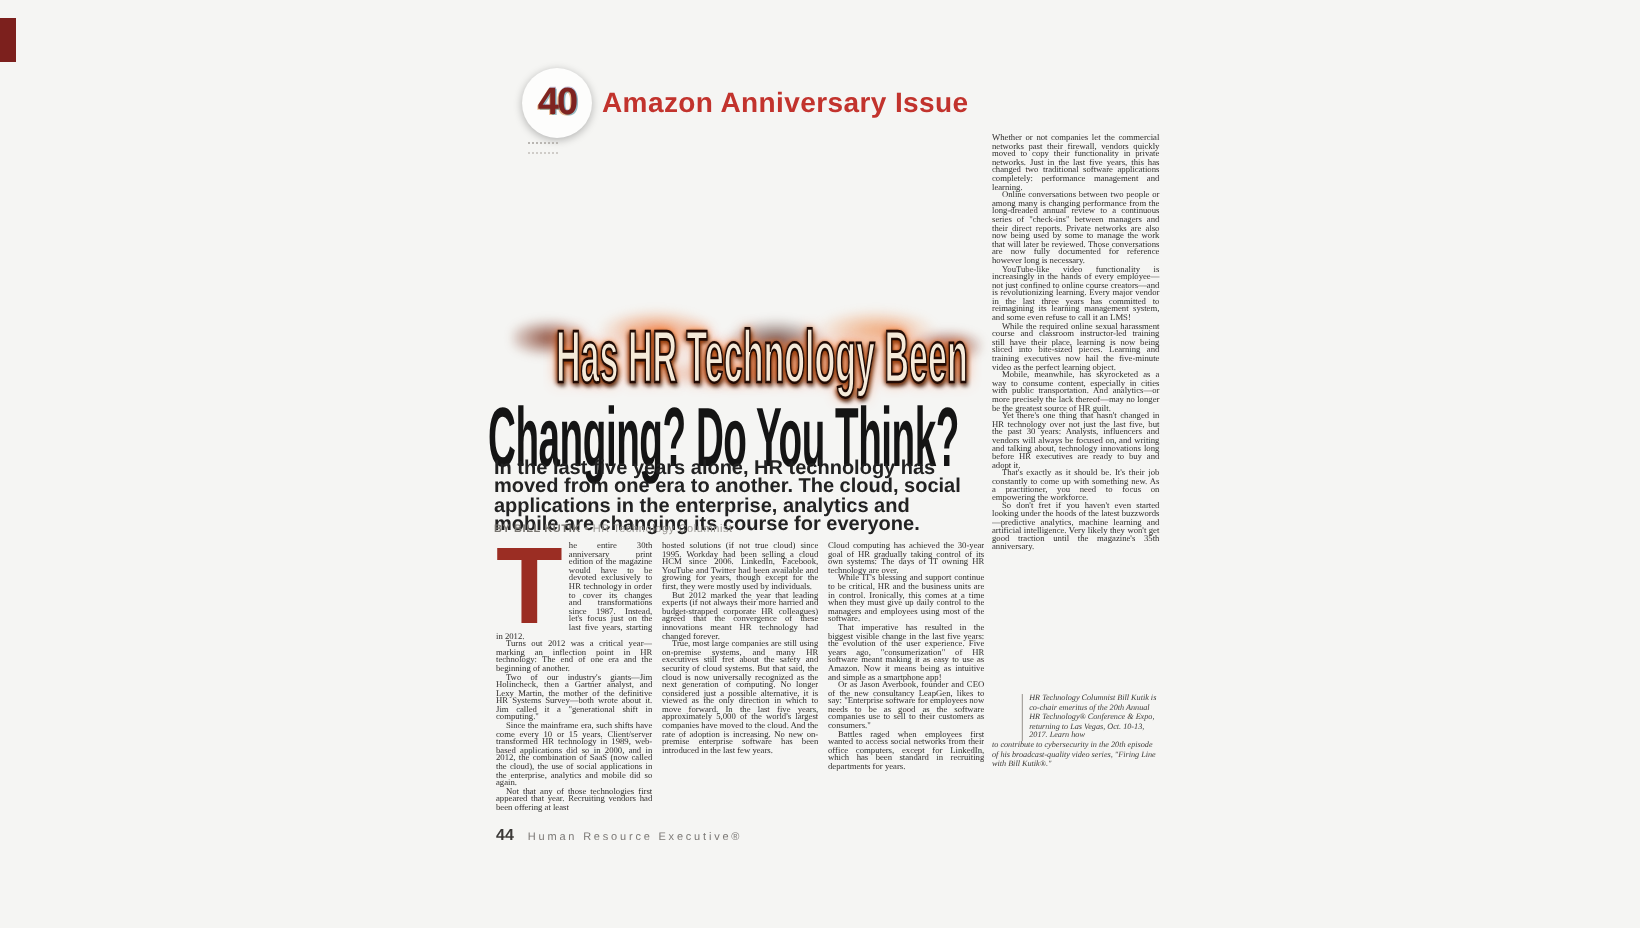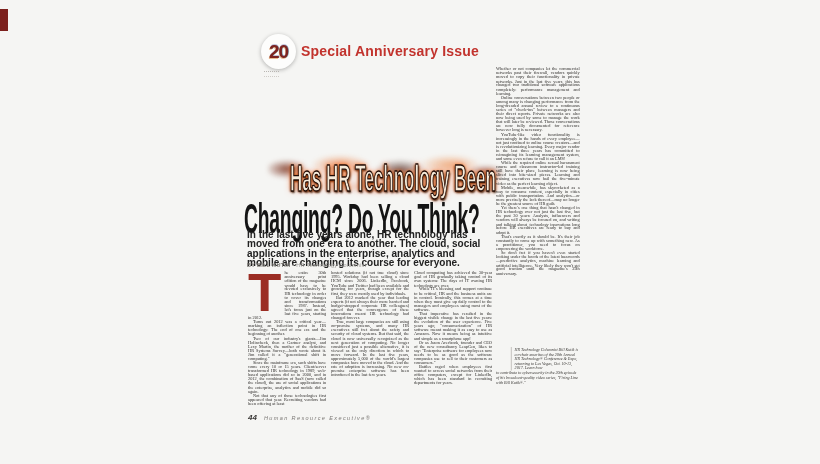--- a/index.html
+++ b/index.html
@@ -24,21 +24,21 @@
     font-weight:bold;font-size:19px;color:#7e2320;letter-spacing:-1px;
     text-shadow:.7px .3px 0 rgba(30,110,130,.45), -.6px .5px 0 rgba(215,120,35,.5), .3px -.6px 0 rgba(90,90,160,.35);
   }
   .logo-caption-marks{left:264px;top:71px;width:15px;height:4px;
     border-top:1px dotted #b9b6b2;border-bottom:1px dotted #cfccc8;}
   .issue-title{
     left:301px;top:43px;font-size:14px;font-weight:bold;color:#c2332d;letter-spacing:.2px;
   }
 
   
-  .headline-flame{left:278px;top:155px;width:215px;height:50px;padding-left:12px;}
+  .headline-flame{left:266px;top:155px;width:215px;height:50px;padding-left:12px;}
   .flame-bg{
     position:absolute;left:-10px;top:-8px;width:235px;height:58px;
     background:
       radial-gradient(ellipse 30px 14px at 18px 22px, rgba(110,28,6,.75), transparent 70%),
       radial-gradient(ellipse 42px 15px at 72px 18px, rgba(232,92,12,.55), transparent 70%),
       radial-gradient(ellipse 36px 17px at 132px 24px, rgba(58,16,6,.7), transparent 70%),
       radial-gradient(ellipse 44px 15px at 182px 18px, rgba(236,104,18,.5), transparent 70%),
       radial-gradient(ellipse 28px 12px at 218px 26px, rgba(110,28,6,.65), transparent 70%),
       radial-gradient(ellipse 70px 10px at 115px 40px, rgba(198,70,12,.4), transparent 70%);
     filter:blur(2px);
@@ -86,34 +86,34 @@
     float:left;font-family:"Liberation Sans",sans-serif;font-weight:bold;
     font-size:88px;line-height:62px;color:#9b2d23;margin:4px 5px 0 0;
   }
 
   
   .caption{left:496px;top:347px;width:84px;height:70px;overflow:hidden;}
   .caption .colinner{width:135px;font-style:italic;color:#3a3835;font-size:6.6px;line-height:7.6px;text-align:left;}
   .caption .indented{margin-left:24px;padding-left:5px;border-left:1px solid #a8a49f;}
 
   
-  .footer{left:248px;top:413px;display:flex;align-items:baseline;gap:7px;font-style:italic;}
+  .footer{left:248px;top:413px;display:flex;align-items:baseline;gap:7px;}
   .footer .pageno{font-size:8px;font-weight:bold;color:#3c3a38;}
   .footer .mag{font-size:5.5px;letter-spacing:1.4px;color:#7b7875;}
 </style>
 </head>
 <body>
 
 <div class="abs corner-mark"></div>
 
 <div class="abs logo-circle">
-  <span class="logo-number">20</span>
+  <span class="logo-number">40</span>
 </div>
 <div class="abs logo-caption-marks"></div>
-<div class="abs issue-title">Special Anniversary Issue</div>
+<div class="abs issue-title">Amazon Anniversary Issue</div>
 
 <div class="abs headline-flame">
   <div class="flame-bg"></div>
   <div class="flame-text">Has HR Technology Been</div>
 </div>
 <div class="abs headline-line2">Changing? Do You Think?</div>
 
 <div class="abs standfirst">In the last five years alone, HR technology has moved from one era to another. The cloud, social applications in the enterprise, analytics and mobile are changing its course for everyone.</div>
 <div class="abs byline">
   <span class="author">BY BILL KUTIK</span>

